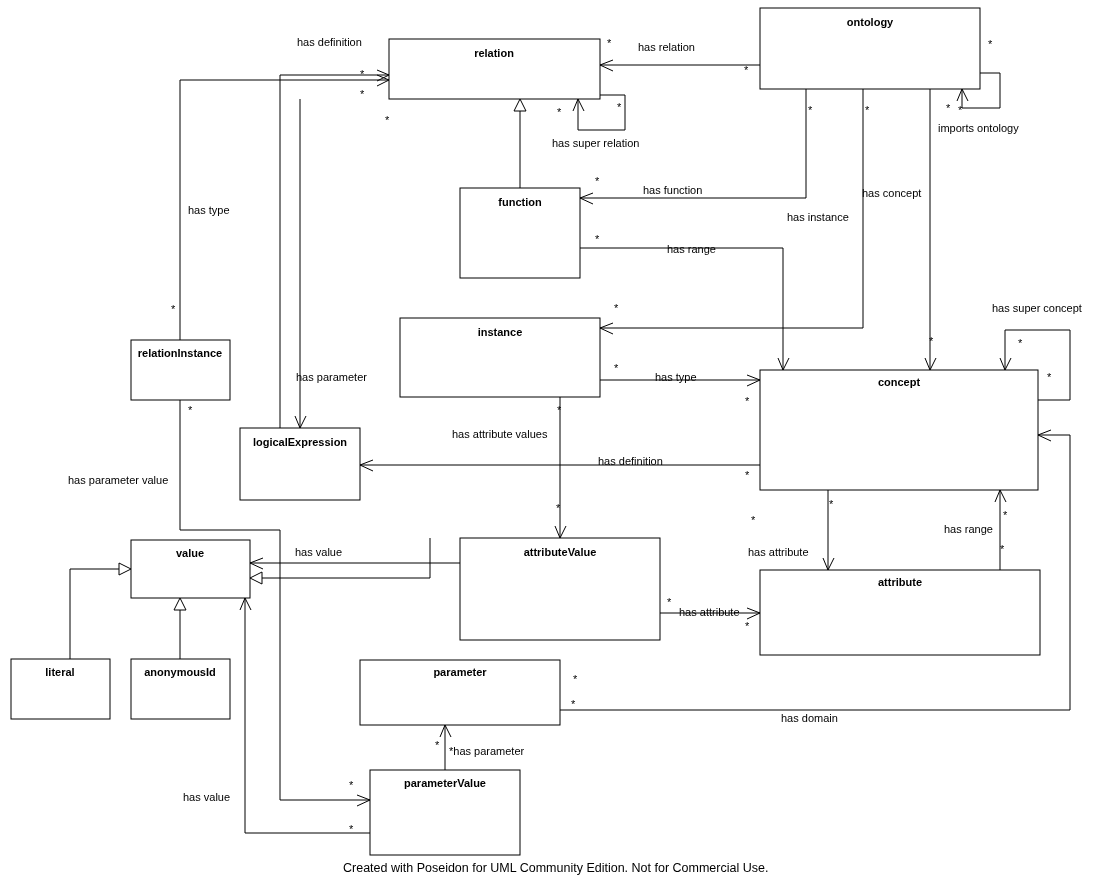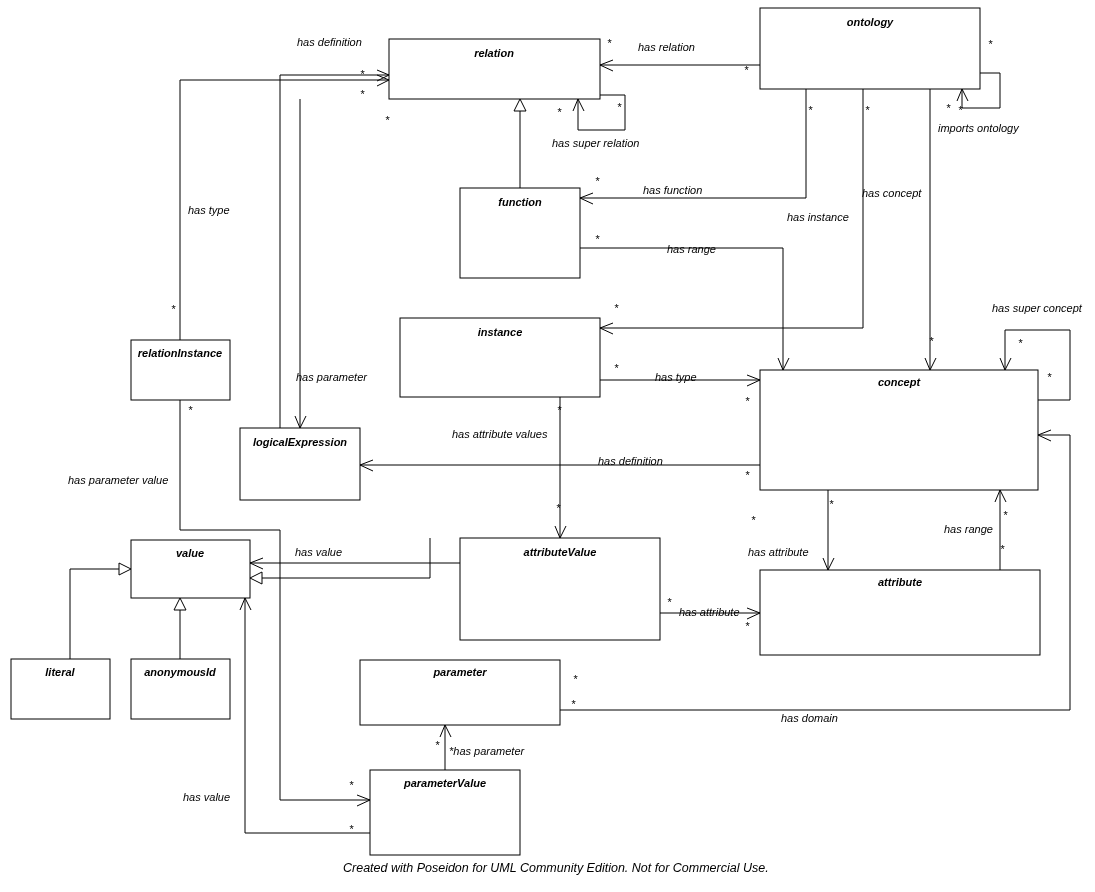--- a/index.html
+++ b/index.html
@@ -7,21 +7,20 @@
     padding: 0;
     background: #ffffff;
   }
   #canvas {
     position: relative;
     width: 1095px;
     height: 892px;
     background: #ffffff;
     font-family: "Liberation Sans", sans-serif;
     overflow: hidden;
-    font-style: italic;
   }
   svg#diagram {
     position: absolute;
     top: 0; left: 0;
     width: 1095px;
     height: 892px;
   }
   .uml-box {
     fill: #ffffff;
     stroke: #000000;

